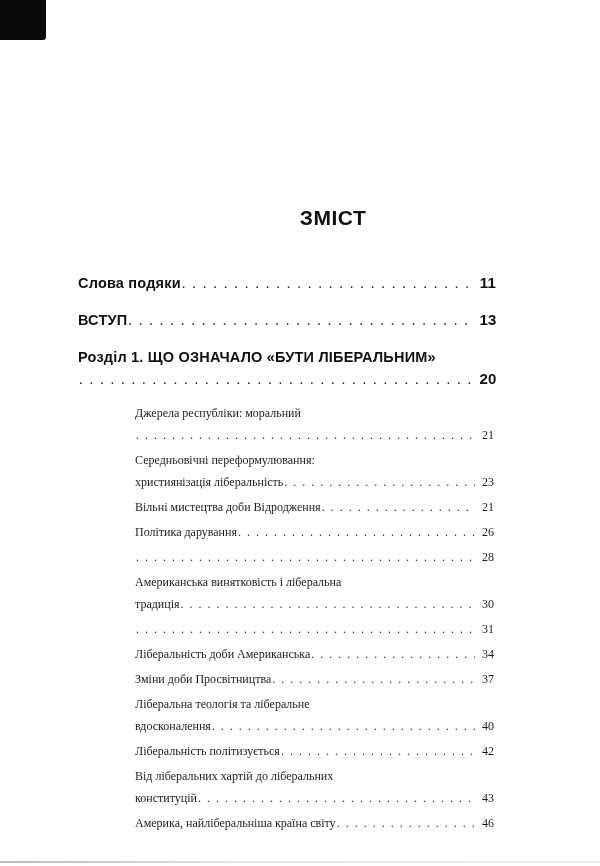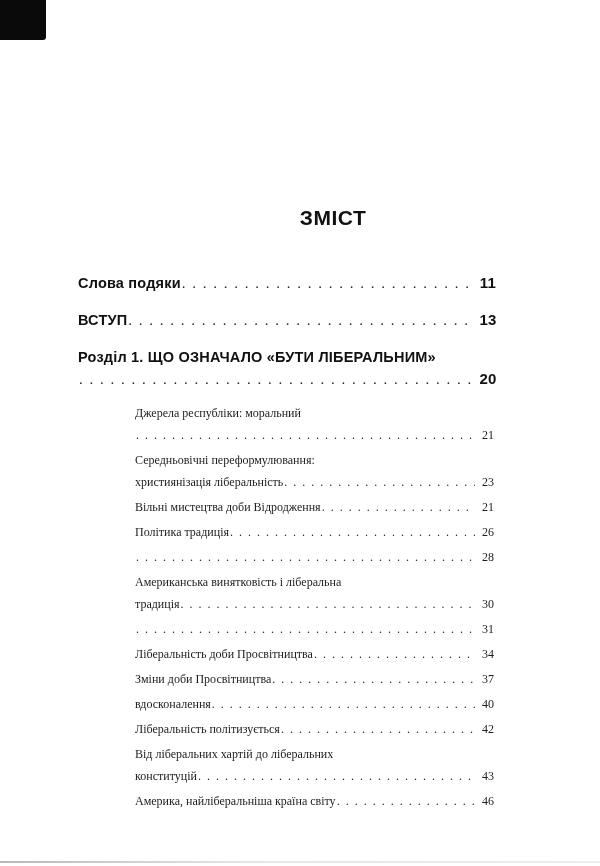--- a/index.html
+++ b/index.html
@@ -138,21 +138,21 @@
     </div>
     <div class="entry sub">
       <div class="line last">
         <span class="lbl">Вільні мистецтва доби Відродження</span>
         <span class="dots">. . . . . . . . . . . . . . . . . . . . . . . . . . . . . . . . . . . . . . . . . . . . . . . . . . . . . . . . . . . . . . . . . . . . . . . . . . . . . . . . . . . . . . . . . . . . . . . . . . . . . . . . . . . . . . . . . . . . . . . . </span>
         <span class="pg">21</span>
       </div>
     </div>
     <div class="entry sub">
       <div class="line last">
-        <span class="lbl">Політика традиція</span>
+        <span class="lbl">Політика дарування</span>
         <span class="dots">. . . . . . . . . . . . . . . . . . . . . . . . . . . . . . . . . . . . . . . . . . . . . . . . . . . . . . . . . . . . . . . . . . . . . . . . . . . . . . . . . . . . . . . . . . . . . . . . . . . . . . . . . . . . . . . . . . . . . . . . </span>
         <span class="pg">26</span>
       </div>
     </div>
     <div class="entry sub">
       <div class="line last">
         <span class="dots">. . . . . . . . . . . . . . . . . . . . . . . . . . . . . . . . . . . . . . . . . . . . . . . . . . . . . . . . . . . . . . . . . . . . . . . . . . . . . . . . . . . . . . . . . . . . . . . . . . . . . . . . . . . . . . . . . . . . . . . . </span>
         <span class="pg">28</span>
       </div>
     </div>
@@ -165,33 +165,34 @@
       </div>
     </div>
     <div class="entry sub">
       <div class="line last">
         <span class="dots">. . . . . . . . . . . . . . . . . . . . . . . . . . . . . . . . . . . . . . . . . . . . . . . . . . . . . . . . . . . . . . . . . . . . . . . . . . . . . . . . . . . . . . . . . . . . . . . . . . . . . . . . . . . . . . . . . . . . . . . . </span>
         <span class="pg">31</span>
       </div>
     </div>
     <div class="entry sub">
       <div class="line last">
-        <span class="lbl">Ліберальність доби Просвітництва</span>
+        <span class="lbl">Ліберальність доби Американська</span>
         <span class="dots">. . . . . . . . . . . . . . . . . . . . . . . . . . . . . . . . . . . . . . . . . . . . . . . . . . . . . . . . . . . . . . . . . . . . . . . . . . . . . . . . . . . . . . . . . . . . . . . . . . . . . . . . . . . . . . . . . . . . . . . . </span>
         <span class="pg">34</span>
       </div>
     </div>
     <div class="entry sub">
       <div class="line last">
         <span class="lbl">Зміни доби Просвітництва</span>
         <span class="dots">. . . . . . . . . . . . . . . . . . . . . . . . . . . . . . . . . . . . . . . . . . . . . . . . . . . . . . . . . . . . . . . . . . . . . . . . . . . . . . . . . . . . . . . . . . . . . . . . . . . . . . . . . . . . . . . . . . . . . . . . </span>
         <span class="pg">37</span>
       </div>
     </div>
     <div class="entry sub">
+      <div class="line">Ліберальна теологія та ліберальне</div>
       <div class="line last">
         <span class="lbl">вдосконалення</span>
         <span class="dots">. . . . . . . . . . . . . . . . . . . . . . . . . . . . . . . . . . . . . . . . . . . . . . . . . . . . . . . . . . . . . . . . . . . . . . . . . . . . . . . . . . . . . . . . . . . . . . . . . . . . . . . . . . . . . . . . . . . . . . . . </span>
         <span class="pg">40</span>
       </div>
     </div>
     <div class="entry sub">
       <div class="line last">
         <span class="lbl">Ліберальність політизується</span>
         <span class="dots">. . . . . . . . . . . . . . . . . . . . . . . . . . . . . . . . . . . . . . . . . . . . . . . . . . . . . . . . . . . . . . . . . . . . . . . . . . . . . . . . . . . . . . . . . . . . . . . . . . . . . . . . . . . . . . . . . . . . . . . . </span>

